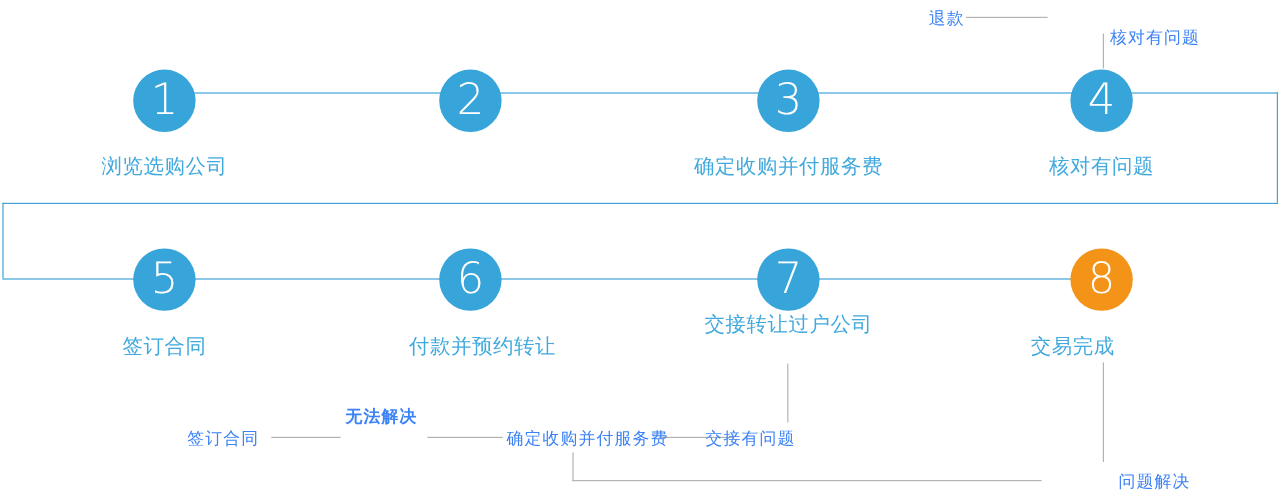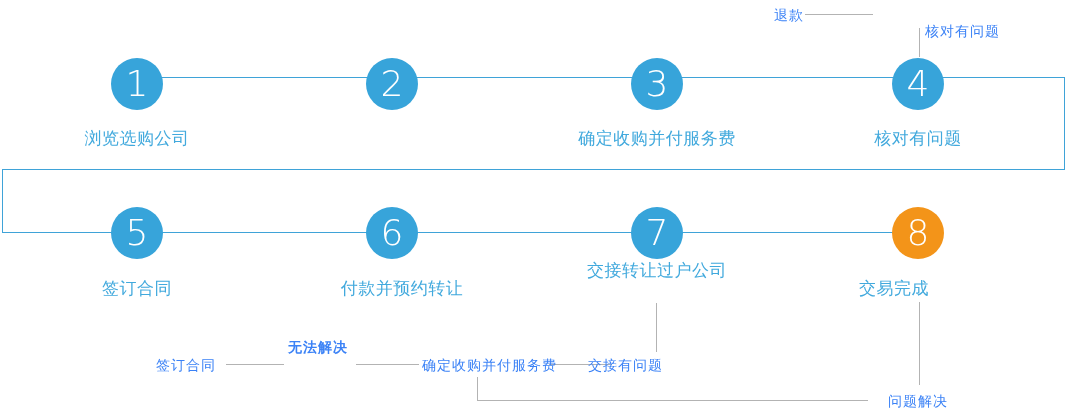--- a/index.html
+++ b/index.html
@@ -123,16 +123,16 @@
   <div class="note" style="left:288px; top:339px;font-weight:bold;">无法解决</div>
   <div class="gline h1" style="left:356px; top:364px; width:63px;"></div>
 
   <div class="note" style="left:422px; top:357px;">确定收购并付服务费</div>
   <div class="gline h1" style="left:549px; top:364px; width:63px;"></div>
 
   <div class="note" style="left:588px; top:357px;">交接有问题</div>
 
   <div class="gline w1" style="left:477px; top:377px; height:24px;"></div>
   <div class="gline h1" style="left:477px; top:400px; width:391px;"></div>
-  <div class="note" style="left:888px; top:393px;text-align:right;">问题解决</div>
+  <div class="note" style="left:932px; top:393px;text-align:right;">问题解决</div>
   <div class="gline w1" style="left:919px; top:302px; height:83px;"></div>
 
 </div>
 
 </body></html>

